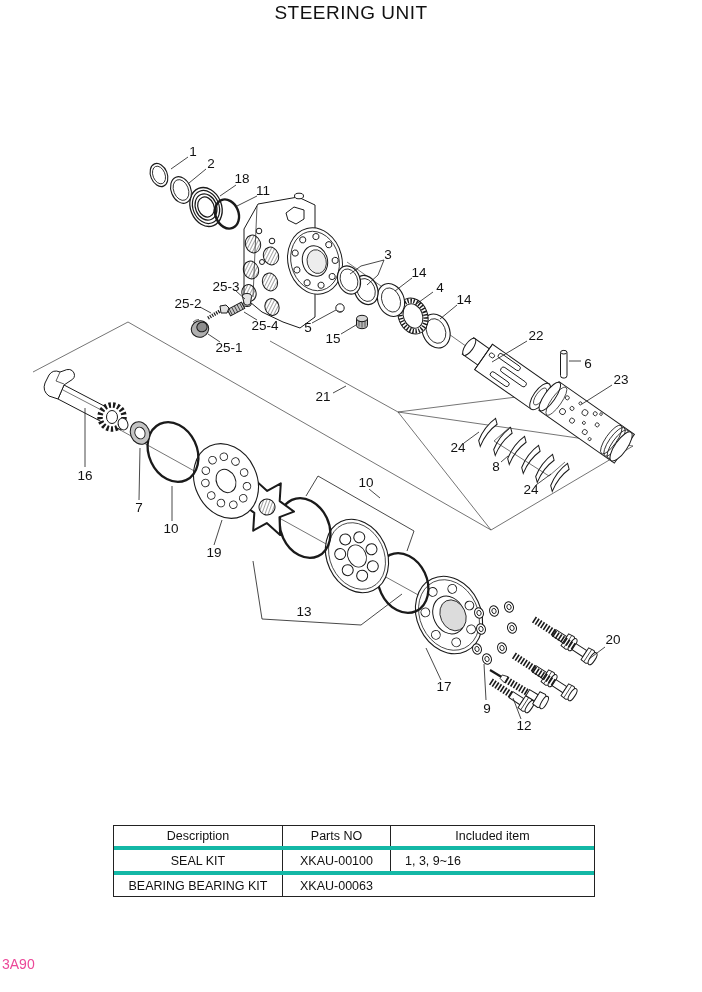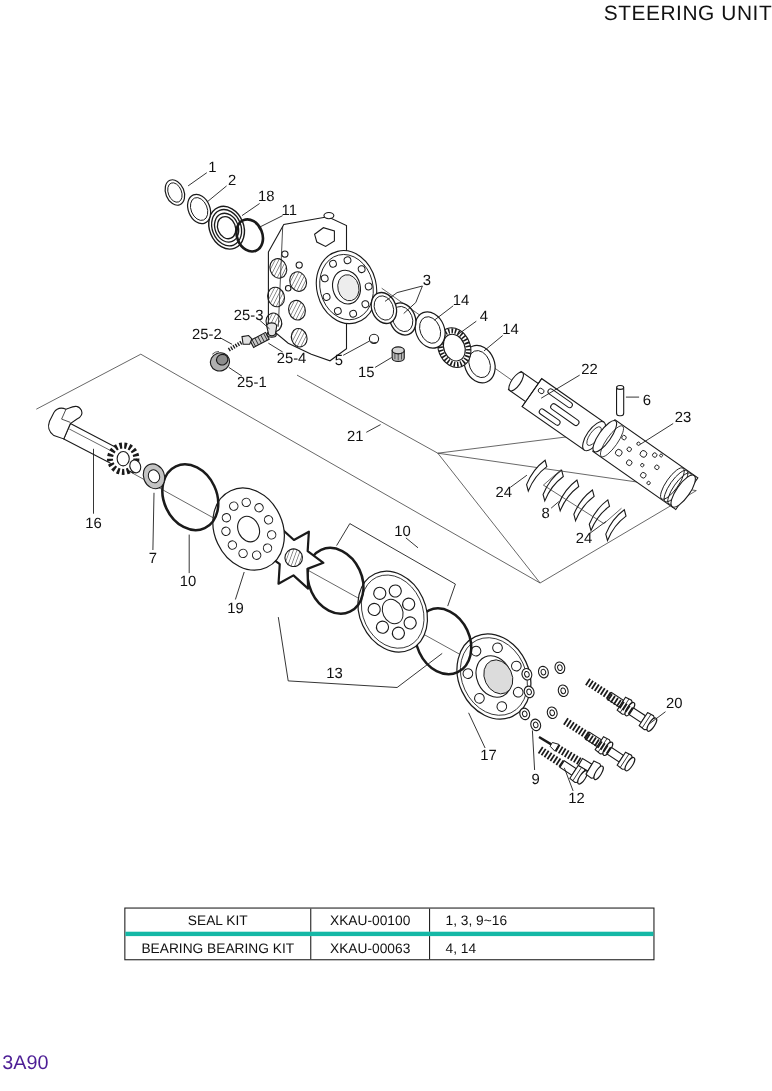--- a/index.html
+++ b/index.html
@@ -1,20 +1,20 @@
 <!DOCTYPE html>
 <html><head>
 <meta charset="utf-8">
 <style>
   html,body{margin:0;padding:0;background:#fff;}
   .page{position:relative;width:702px;height:992px;background:#ffffff;overflow:hidden;
         font-family:"Liberation Sans",sans-serif;color:#111;}
-  .title{position:absolute;top:2px;left:0;width:100%;text-align:right;
+  .title{position:absolute;top:2px;left:0;width:100%;text-align:center;
          font-size:19px;letter-spacing:.5px;color:#111;}
-  .page-code{position:absolute;left:2px;top:956px;font-size:18px;color:#4c1d95;}
+  .page-code{position:absolute;left:2px;top:956px;font-size:14px;color:#ec4899;}
   svg text{font-family:"Liberation Sans",sans-serif;font-size:13.5px;fill:#111;}
   .parts-table{position:absolute;left:113px;top:825px;width:480px;border:1px solid #222;
                font-size:12.5px;color:#111;background:#fff;}
   .pt-row{display:flex;width:100%;box-sizing:border-box;}
   .pt-row + .pt-row{border-top:4px solid #14b8a6;}
   .pt-cell{box-sizing:border-box;display:flex;align-items:center;justify-content:center;
            height:21px;overflow:hidden;white-space:nowrap;}
   .pt-cell + .pt-cell{border-left:1px solid #222;}
   .c-desc{width:168px;}
   .c-no{width:108px;}
@@ -382,26 +382,30 @@
       <text x="304" y="616">13</text>
       <text x="444" y="691">17</text>
       <text x="487" y="713">9</text>
       <text x="524" y="730">12</text>
       <text x="613" y="644">20</text>
     </g>
   </svg>
 
   
   <div class="parts-table">
+    <div class="pt-row pt-header">
+      <div class="pt-cell c-desc">Description</div>
+      <div class="pt-cell c-no">Parts NO</div>
+      <div class="pt-cell c-inc">Included item</div>
+    </div>
     <div class="pt-row pt-body">
       <div class="pt-cell c-desc">SEAL KIT</div>
       <div class="pt-cell c-no">XKAU-00100</div>
       <div class="pt-cell c-inc">1, 3, 9~16</div>
     </div>
     <div class="pt-row pt-body">
       <div class="pt-cell c-desc">BEARING BEARING KIT</div>
       <div class="pt-cell c-no">XKAU-00063</div>
-      <div class="pt-cell c-inc">4, 14</div>
     </div>
   </div>
 
   <div class="page-code">3A90</div>
 </div>
 
 </body></html>

